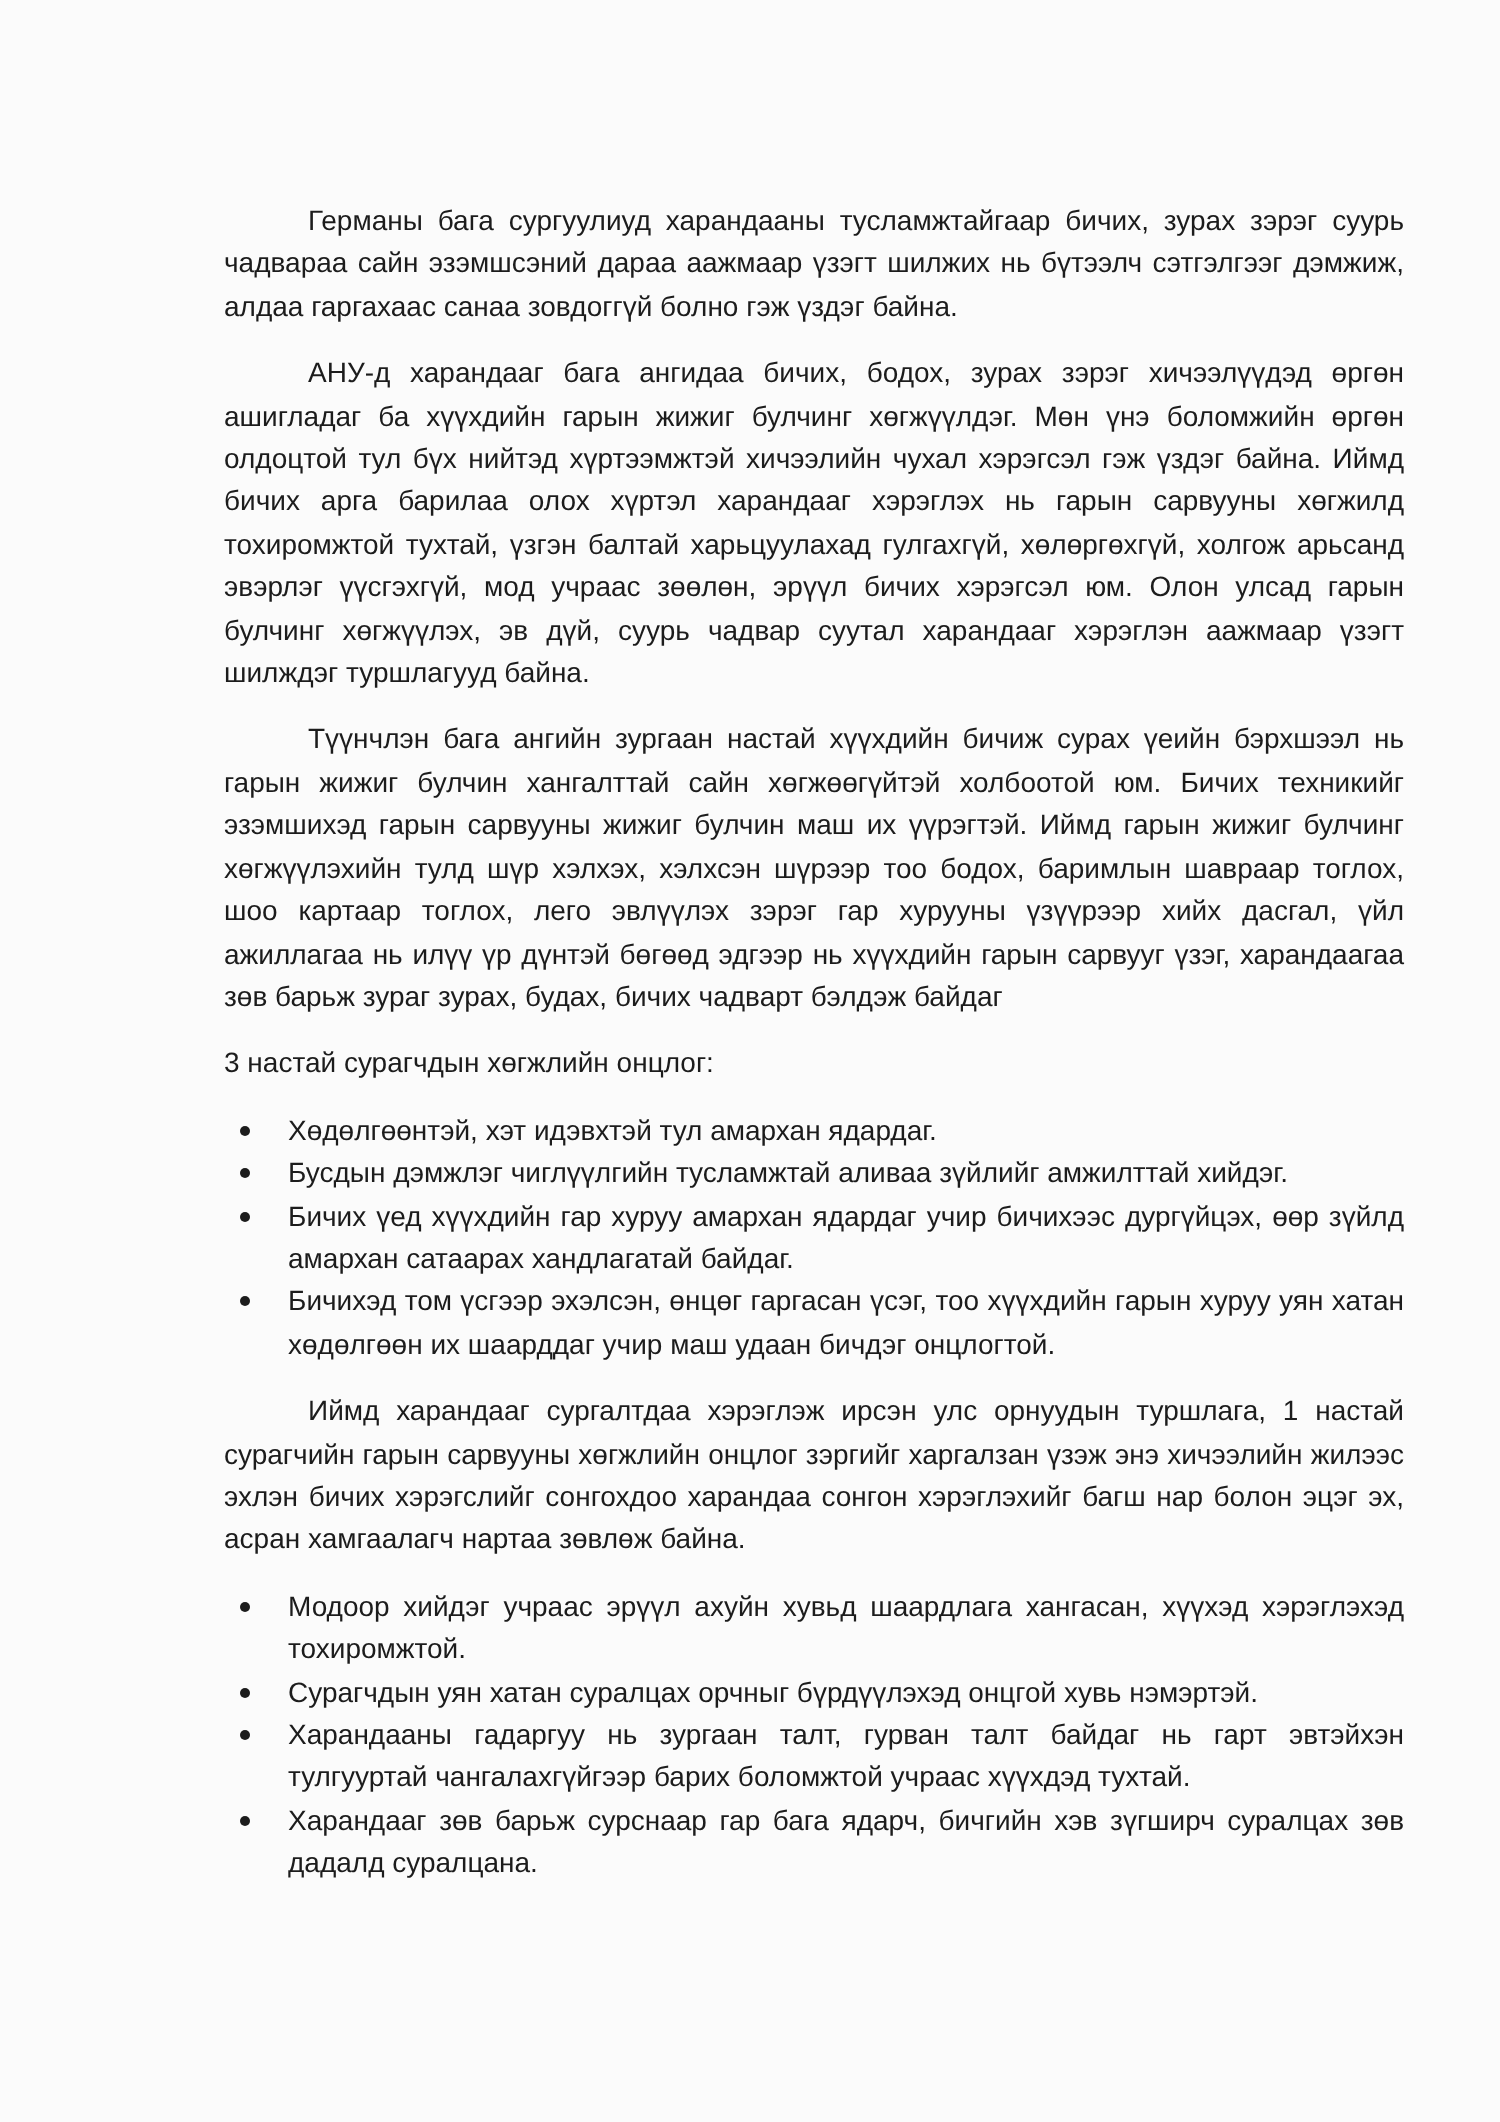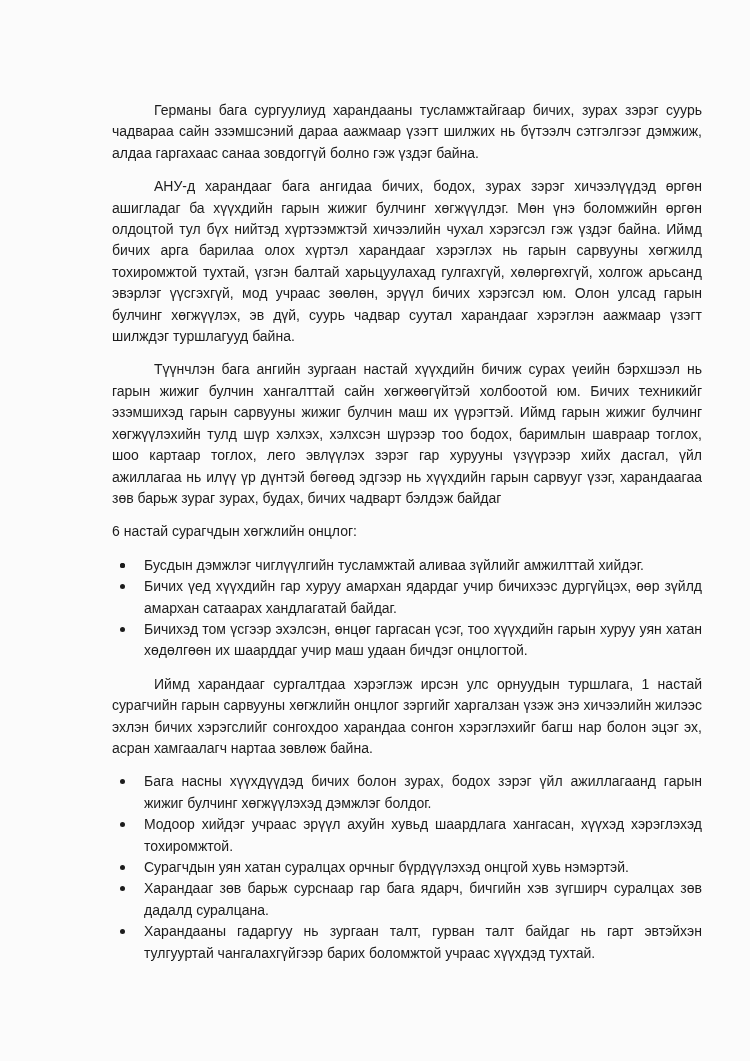--- a/index.html
+++ b/index.html
@@ -60,33 +60,32 @@
 </style>
 </head>
 <body>
 
 <div class="page">
 
   <p class="para">Германы бага сургуулиуд харандааны тусламжтайгаар бичих, зурах зэрэг суурь чадвараа сайн эзэмшсэний дараа аажмаар үзэгт шилжих нь бүтээлч сэтгэлгээг дэмжиж, алдаа гаргахаас санаа зовдоггүй болно гэж үздэг байна.</p>
   <p class="para">АНУ-д харандааг бага ангидаа бичих, бодох, зурах зэрэг хичээлүүдэд өргөн ашигладаг ба хүүхдийн гарын жижиг булчинг хөгжүүлдэг. Мөн үнэ боломжийн өргөн олдоцтой тул бүх нийтэд хүртээмжтэй хичээлийн чухал хэрэгсэл гэж үздэг байна. Иймд бичих арга барилаа олох хүртэл харандааг хэрэглэх нь гарын сарвууны хөгжилд тохиромжтой тухтай, үзгэн балтай харьцуулахад гулгахгүй, хөлөргөхгүй, холгож арьсанд эвэрлэг үүсгэхгүй, мод учраас зөөлөн, эрүүл бичих хэрэгсэл юм. Олон улсад гарын булчинг хөгжүүлэх, эв дүй, суурь чадвар суутал харандааг хэрэглэн аажмаар үзэгт шилждэг туршлагууд байна.</p>
   <p class="para">Түүнчлэн бага ангийн зургаан настай хүүхдийн бичиж сурах үеийн бэрхшээл нь гарын жижиг булчин хангалттай сайн хөгжөөгүйтэй холбоотой юм. Бичих техникийг эзэмшихэд гарын сарвууны жижиг булчин маш их үүрэгтэй. Иймд гарын жижиг булчинг хөгжүүлэхийн тулд шүр хэлхэх, хэлхсэн шүрээр тоо бодох, баримлын шавраар тоглох, шоо картаар тоглох, лего эвлүүлэх зэрэг гар хурууны үзүүрээр хийх дасгал, үйл ажиллагаа нь илүү үр дүнтэй бөгөөд эдгээр нь хүүхдийн гарын сарвууг үзэг, харандаагаа зөв барьж зураг зурах, будах, бичих чадварт бэлдэж байдаг</p>
 
-  <p class="plain">6 настай сурагчдын хөгжлийн онцлог:</p>
+  <p class="plain">3 настай сурагчдын хөгжлийн онцлог:</p>
 
   <ul class="bullets">
-    <li><span class="bullet"></span></li>
+    <li><span class="bullet"></span><span>Хөдөлгөөнтэй, хэт идэвхтэй тул амархан ядардаг.</span></li>
     <li><span class="bullet"></span><span>Бусдын дэмжлэг чиглүүлгийн тусламжтай аливаа зүйлийг амжилттай хийдэг.</span></li>
     <li class="left-text"><span class="bullet"></span><span>Бичих үед хүүхдийн гар хуруу амархан ядардаг учир бичихээс дургүйцэх, өөр зүйлд амархан сатаарах хандлагатай байдаг.</span></li>
     <li class="left-text"><span class="bullet"></span><span>Бичихэд том үсгээр эхэлсэн, өнцөг гаргасан үсэг, тоо хүүхдийн гарын хуруу уян хатан хөдөлгөөн их шаарддаг учир маш удаан бичдэг онцлогтой.</span></li>
   </ul>
 
   <p class="para">Иймд харандааг сургалтдаа хэрэглэж ирсэн улс орнуудын туршлага, 1 настай сурагчийн гарын сарвууны хөгжлийн онцлог зэргийг харгалзан үзэж энэ  хичээлийн жилээс эхлэн бичих хэрэгслийг сонгохдоо харандаа сонгон хэрэглэхийг багш нар болон эцэг эх, асран хамгаалагч нартаа зөвлөж байна.</p>
 
 
   <ul class="bullets">
-    <li><span class="bullet"></span><span>Бага насны хүүхдүүдэд бичих болон зурах, бодох зэрэг үйл ажиллагаанд гарын жижиг булчинг хөгжүүлэхэд дэмжлэг болдог.</span></li>
     <li><span class="bullet"></span><span>Модоор хийдэг учраас эрүүл ахуйн хувьд шаардлага хангасан, хүүхэд хэрэглэхэд тохиромжтой.</span></li>
     <li><span class="bullet"></span><span>Сурагчдын уян хатан суралцах орчныг бүрдүүлэхэд онцгой хувь нэмэртэй.</span></li>
+    <li><span class="bullet"></span><span>Харандааны гадаргуу нь зургаан талт, гурван талт байдаг нь гарт эвтэйхэн тулгууртай  чангалахгүйгээр барих боломжтой учраас хүүхдэд тухтай.</span></li>
     <li><span class="bullet"></span><span>Харандааг зөв барьж сурснаар гар бага ядарч, бичгийн хэв зүгширч суралцах зөв дадалд суралцана.</span></li>
-    <li><span class="bullet"></span><span>Харандааны гадаргуу нь зургаан талт, гурван талт байдаг нь гарт эвтэйхэн тулгууртай  чангалахгүйгээр барих боломжтой учраас хүүхдэд тухтай.</span></li>
   </ul>
 
 </div>
 
 </body></html>

